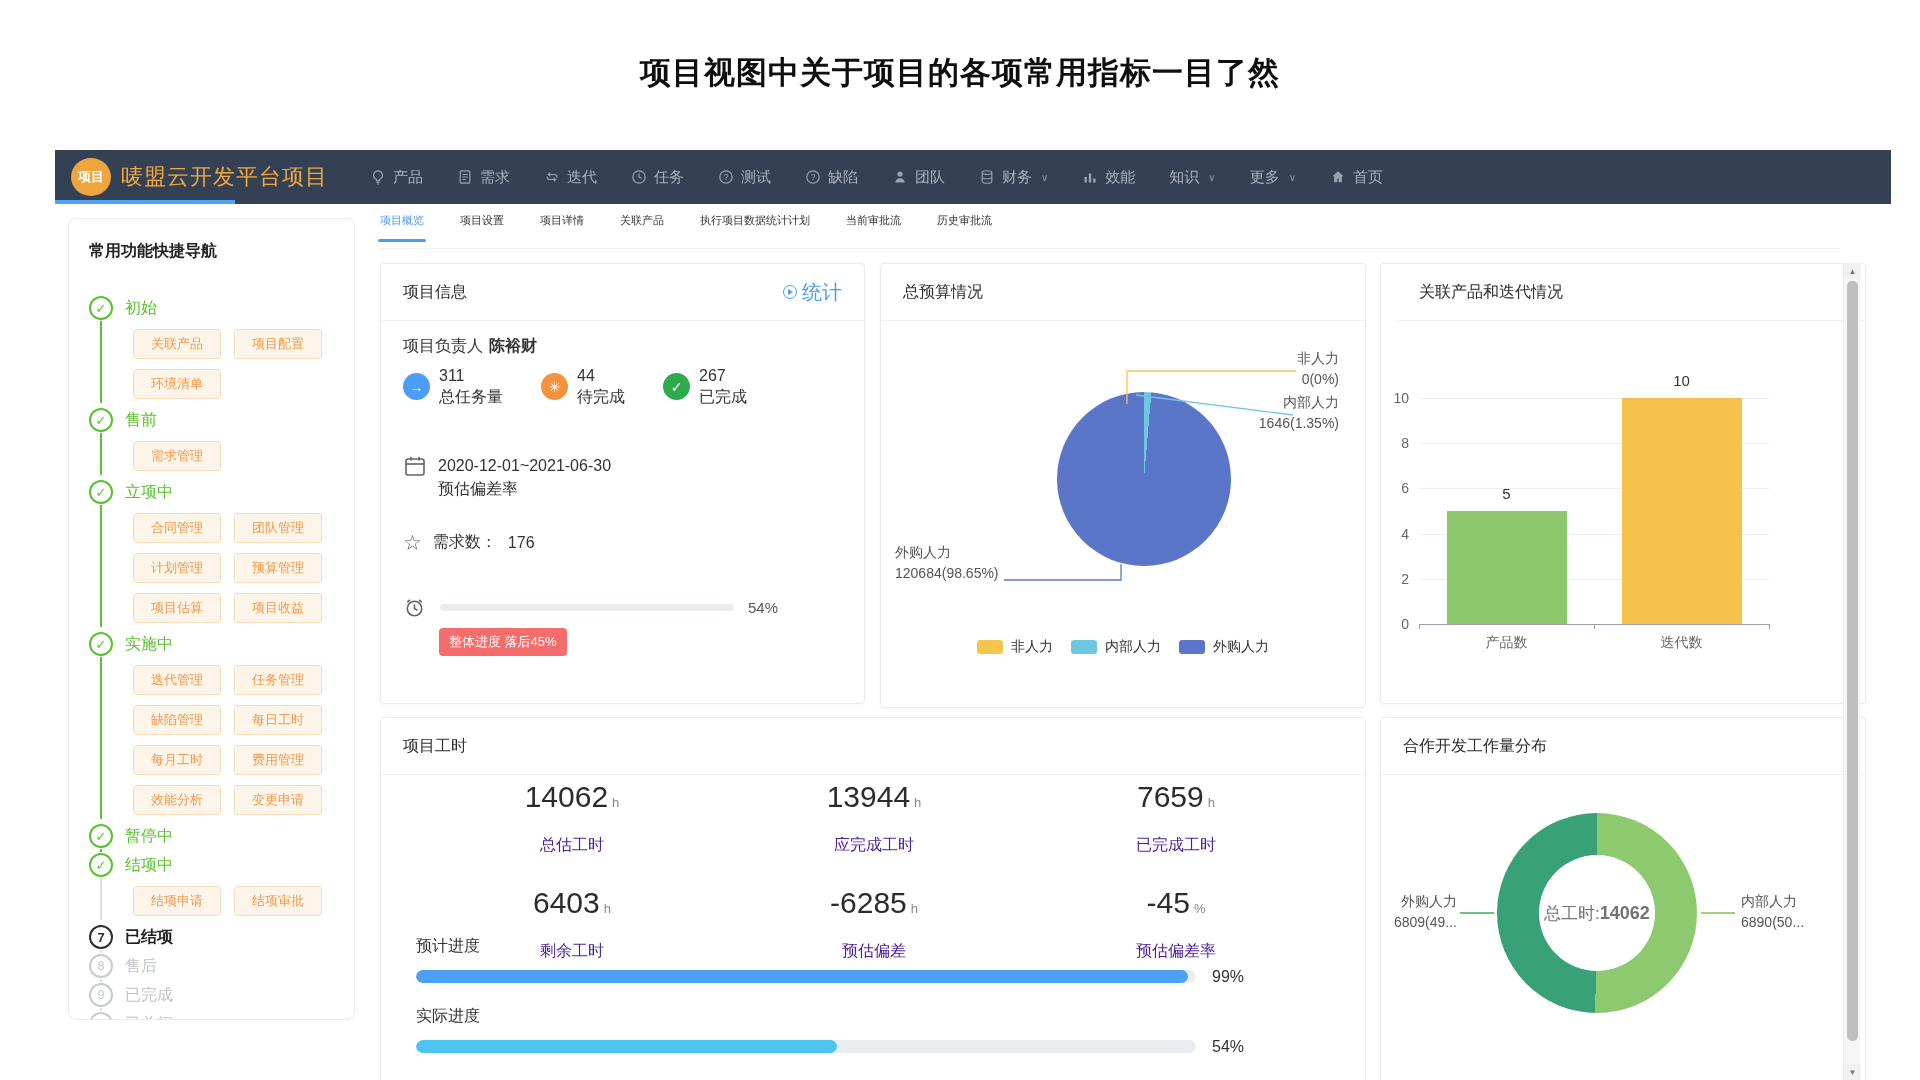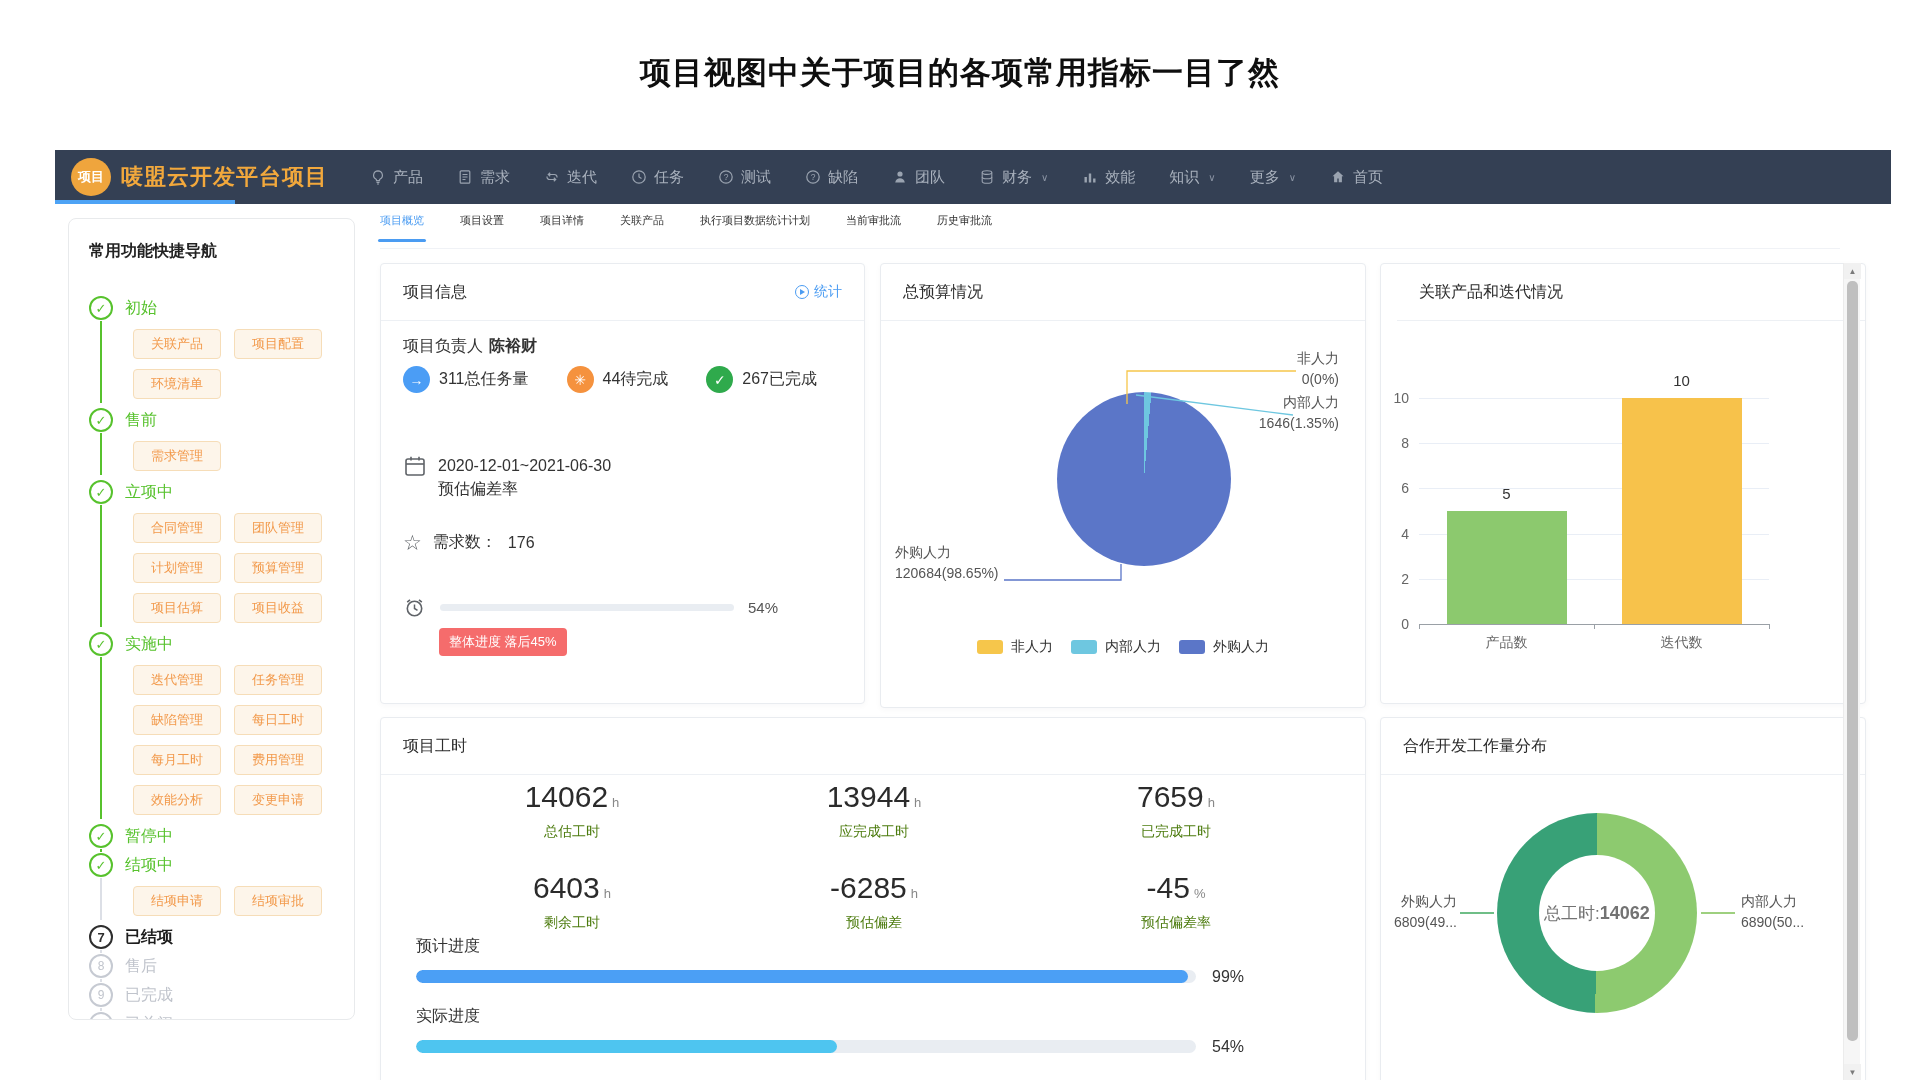--- a/index.html
+++ b/index.html
@@ -7,21 +7,21 @@
        font-family:"Liberation Sans","DejaVu Sans",sans-serif;color:#333;}
   .page-title{position:absolute;top:52px;left:0;width:100%;text-align:center;
               font-size:31px;font-weight:600;color:#0e0e0e;letter-spacing:1px;}
 
   
   .navbar{position:absolute;left:55px;top:150px;width:1836px;height:54px;background:#344054;
           display:flex;align-items:center;padding:0 16px;box-sizing:border-box;}
   .nav-underline{position:absolute;left:0;bottom:0;width:180px;height:4px;background:#4da3f5;}
   .logo-badge{width:40px;height:38px;border-radius:50%;background:#efa53d;color:#fff;
               font-size:13px;font-weight:bold;display:flex;align-items:center;justify-content:center;flex:0 0 auto;}
-  .brand{color:#f2a83c;font-size:22px;font-weight:bold;margin-left:10px;letter-spacing:1px;white-space:nowrap;cursor:pointer;}
+  .brand{color:#f2a83c;font-size:22px;font-weight:normal;margin-left:10px;letter-spacing:1px;white-space:nowrap;cursor:pointer;}
   .nav-items{display:flex;align-items:center;margin-left:42px;gap:34px;}
   .nav-item{display:flex;align-items:center;gap:7px;color:#a9b1bd;font-size:15px;cursor:pointer;white-space:nowrap;}
   .nav-item .nicon{display:inline-flex;color:#9aa3b0;}
   .chevron{font-size:10px;color:#8a93a3;margin-left:2px;}
 
   
   .sidebar{position:absolute;left:68px;top:218px;width:287px;height:802px;background:#fff;
            border:1px solid #e8eaec;border-radius:8px;box-sizing:border-box;padding:22px 20px;overflow:hidden;}
   .sidebar-title{font-size:16px;font-weight:bold;color:#222;margin-bottom:34px;}
   .step{position:relative;margin-bottom:5px;}
@@ -47,35 +47,35 @@
   .tab.active::after{content:"";position:absolute;left:-2px;right:-2px;bottom:-14px;height:3px;
                      background:#4b9cf2;border-radius:2px;}
   .tabs-divider{position:absolute;left:380px;top:248px;width:1460px;height:1px;background:#f0f2f6;}
 
   
   .card{position:absolute;background:#fff;border:1px solid #e9ecf0;border-radius:4px;
         box-sizing:border-box;box-shadow:0 2px 6px rgba(31,45,61,.03);}
   .card-header{height:56px;border-bottom:1px solid #edf0f4;display:flex;align-items:center;
                justify-content:space-between;padding:0 22px;}
   .card-title{font-size:16px;color:#2c2c2c;}
-  .stats-link{display:flex;align-items:center;gap:5px;color:#4b9cf2;font-size:14px;cursor:pointer;}
+  .stats-link{display:flex;align-items:center;gap:5px;color:#4b9cf2;font-size:20px;cursor:pointer;}
   .play-circle{width:14px;height:14px;border:1px solid #4b9cf2;border-radius:50%;
                display:inline-flex;align-items:center;justify-content:center;box-sizing:border-box;}
   .play-tri{width:0;height:0;border-left:5px solid #4b9cf2;border-top:3px solid transparent;
             border-bottom:3px solid transparent;margin-left:1px;}
 
   
   #card-info{left:380px;top:263px;width:485px;height:441px;}
   .owner{position:absolute;left:22px;top:72px;font-size:16px;color:#333;}
   .owner b{margin-left:6px;}
   .info-stats{position:absolute;left:22px;top:102px;display:flex;gap:38px;}
   .info-stat{display:flex;align-items:center;gap:9px;}
   .stat-badge{width:27px;height:27px;border-radius:50%;color:#fff;display:flex;align-items:center;
               justify-content:center;font-size:14px;flex:0 0 auto;}
-  .stat-lines{display:flex;flex-direction:row;line-height:1.3;font-size:16px;color:#333;}
+  .stat-lines{display:flex;flex-direction:column;line-height:1.3;font-size:16px;color:#333;}
   .period{position:absolute;left:22px;top:190px;display:flex;gap:11px;align-items:flex-start;}
   .period-lines{display:flex;flex-direction:column;font-size:16px;line-height:1.45;color:#333;}
   .req{position:absolute;left:22px;top:268px;display:flex;gap:11px;align-items:center;font-size:16px;color:#333;}
   .gicon{color:#5f6368;display:inline-flex;}
   .star-glyph{font-size:21px;color:#5f6368;line-height:1;}
   .progress-block{position:absolute;left:22px;top:332px;}
   .pb-row{display:flex;align-items:center;gap:14px;}
   .ptrack-sm{width:294px;height:7px;border-radius:4px;background:#e9edf2;overflow:hidden;}
   .pfill-sm{height:100%;border-radius:4px;background:#4b9ff5;}
   .ppct-sm{font-size:15px;color:#555;}
@@ -101,21 +101,21 @@
   .vbar{position:absolute;}
   .vlab{position:absolute;text-align:center;font-size:15px;color:#333;}
 
   
   #card-hours{left:380px;top:717px;width:986px;height:400px;}
   .hours-stats{position:absolute;left:40px;top:62px;width:906px;display:grid;
                grid-template-columns:repeat(3,1fr);row-gap:30px;}
   .hstat{text-align:center;}
   .hval{font-size:30px;color:#2b2b2b;}
   .hunit{font-size:13px;color:#888;margin-left:4px;}
-  .hlabel{font-size:14px;color:#4d7c0f;margin-top:9px;}
+  .hlabel{font-size:16px;color:#4c1d95;margin-top:21px;}
   .progress-rows{position:absolute;left:35px;top:218px;width:820px;}
   .prow{position:relative;margin-bottom:23px;}
   .prow-label{font-size:16px;color:#333;margin-bottom:13px;}
   .ptrack{width:780px;height:13px;border-radius:7px;background:#e9edf2;overflow:hidden;}
   .pfill{height:100%;border-radius:7px;}
   .ppct{position:absolute;left:796px;bottom:-3px;font-size:16px;color:#333;}
 
   
   #card-donut{left:1380px;top:717px;width:486px;height:400px;}
   .donut{position:absolute;left:116px;top:95px;width:200px;height:200px;border-radius:50%;}

